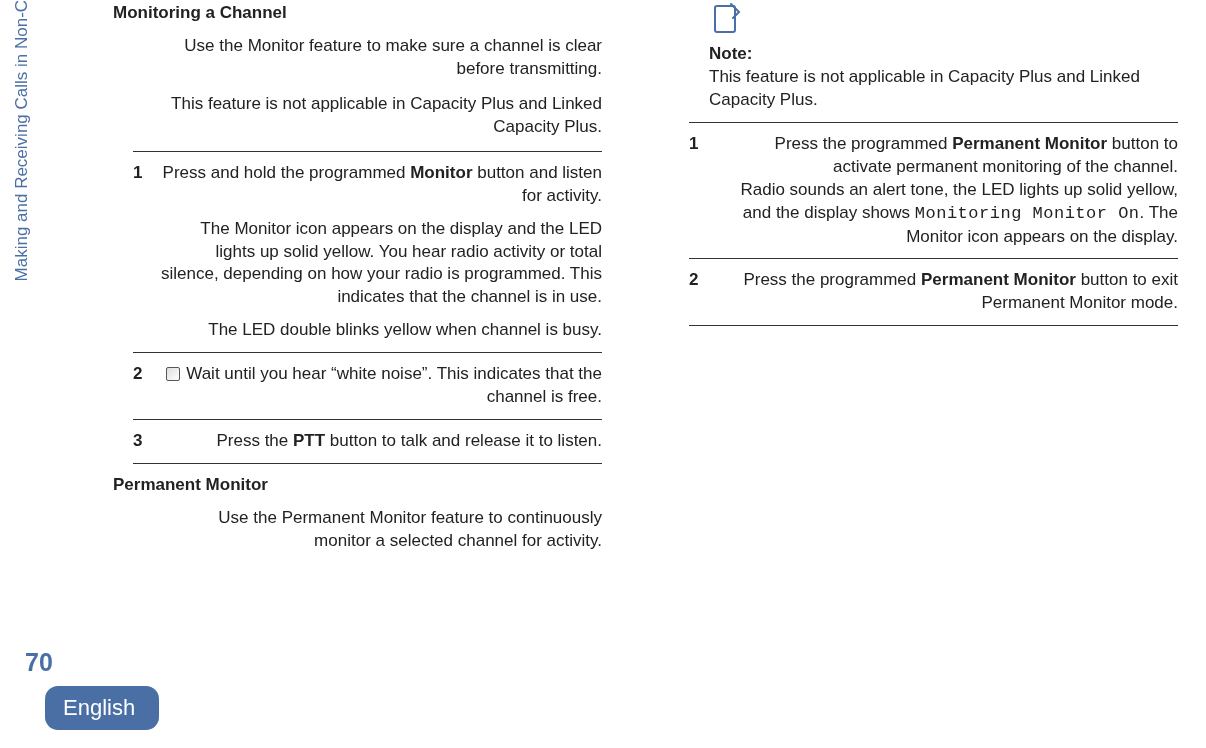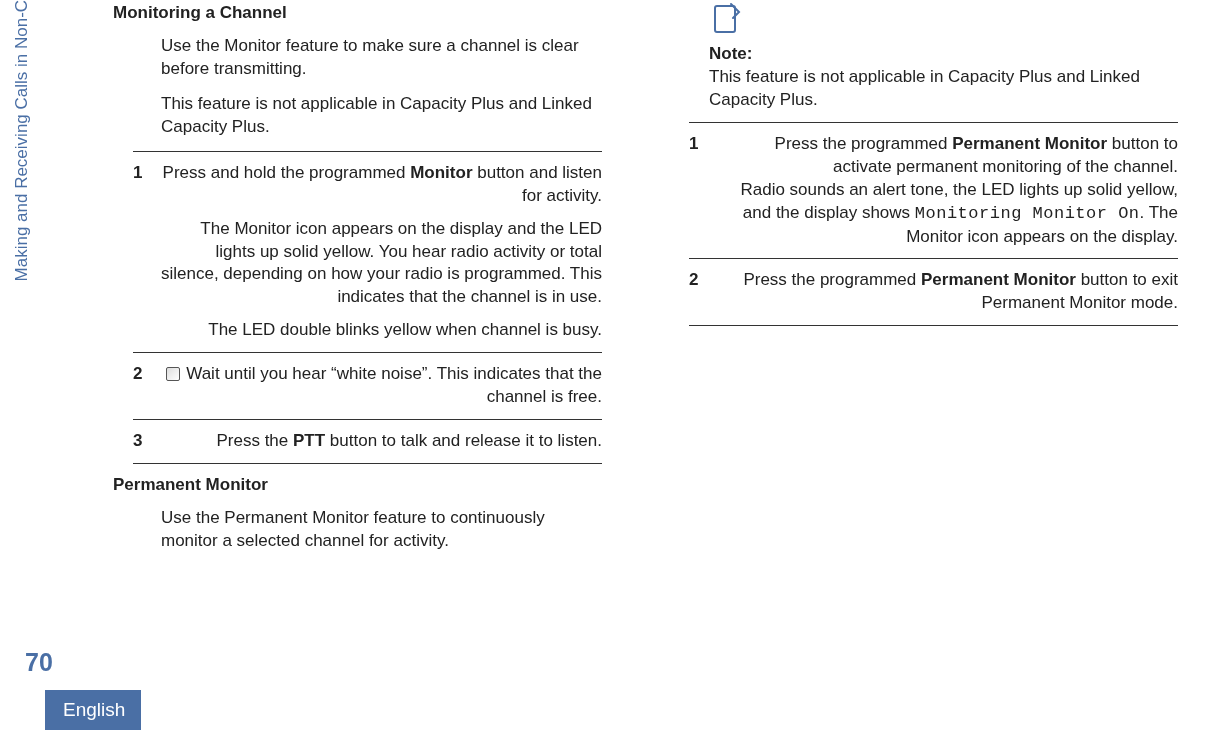--- a/index.html
+++ b/index.html
@@ -31,22 +31,23 @@
       font-size: 25px;
       font-weight: bold;
       text-align: center;
     }
     .language-badge {
       position: absolute;
       left: 45px;
       bottom: 18px;
       background: #4a6fa5;
       color: #fff;
-      padding: 7px 16px 7px 18px;
-      font-size: 19px;
+      padding: 7px 24px 7px 18px;
+      font-size: 22px;
+      border-radius: 13px;
     }
     .content {
       position: absolute;
       left: 78px;
       top: 2px;
       width: 1100px;
       display: flex;
       gap: 52px;
     }
     .col {
@@ -54,20 +55,21 @@
       margin-left: 35px;
     }
     .section-title {
       font-weight: bold;
       font-size: 17px;
       margin-bottom: 10px;
     }
     .intro {
       margin-left: 48px;
       margin-bottom: 12px;
+      text-align: right;
     }
     .ol-step {
       display: flex;
       border-top: 1px solid #333;
       padding-top: 10px;
       padding-bottom: 10px;
       margin-left: 20px;
     }
     .ol-step.last { border-bottom: 1px solid #333; }
     .ol-num {

